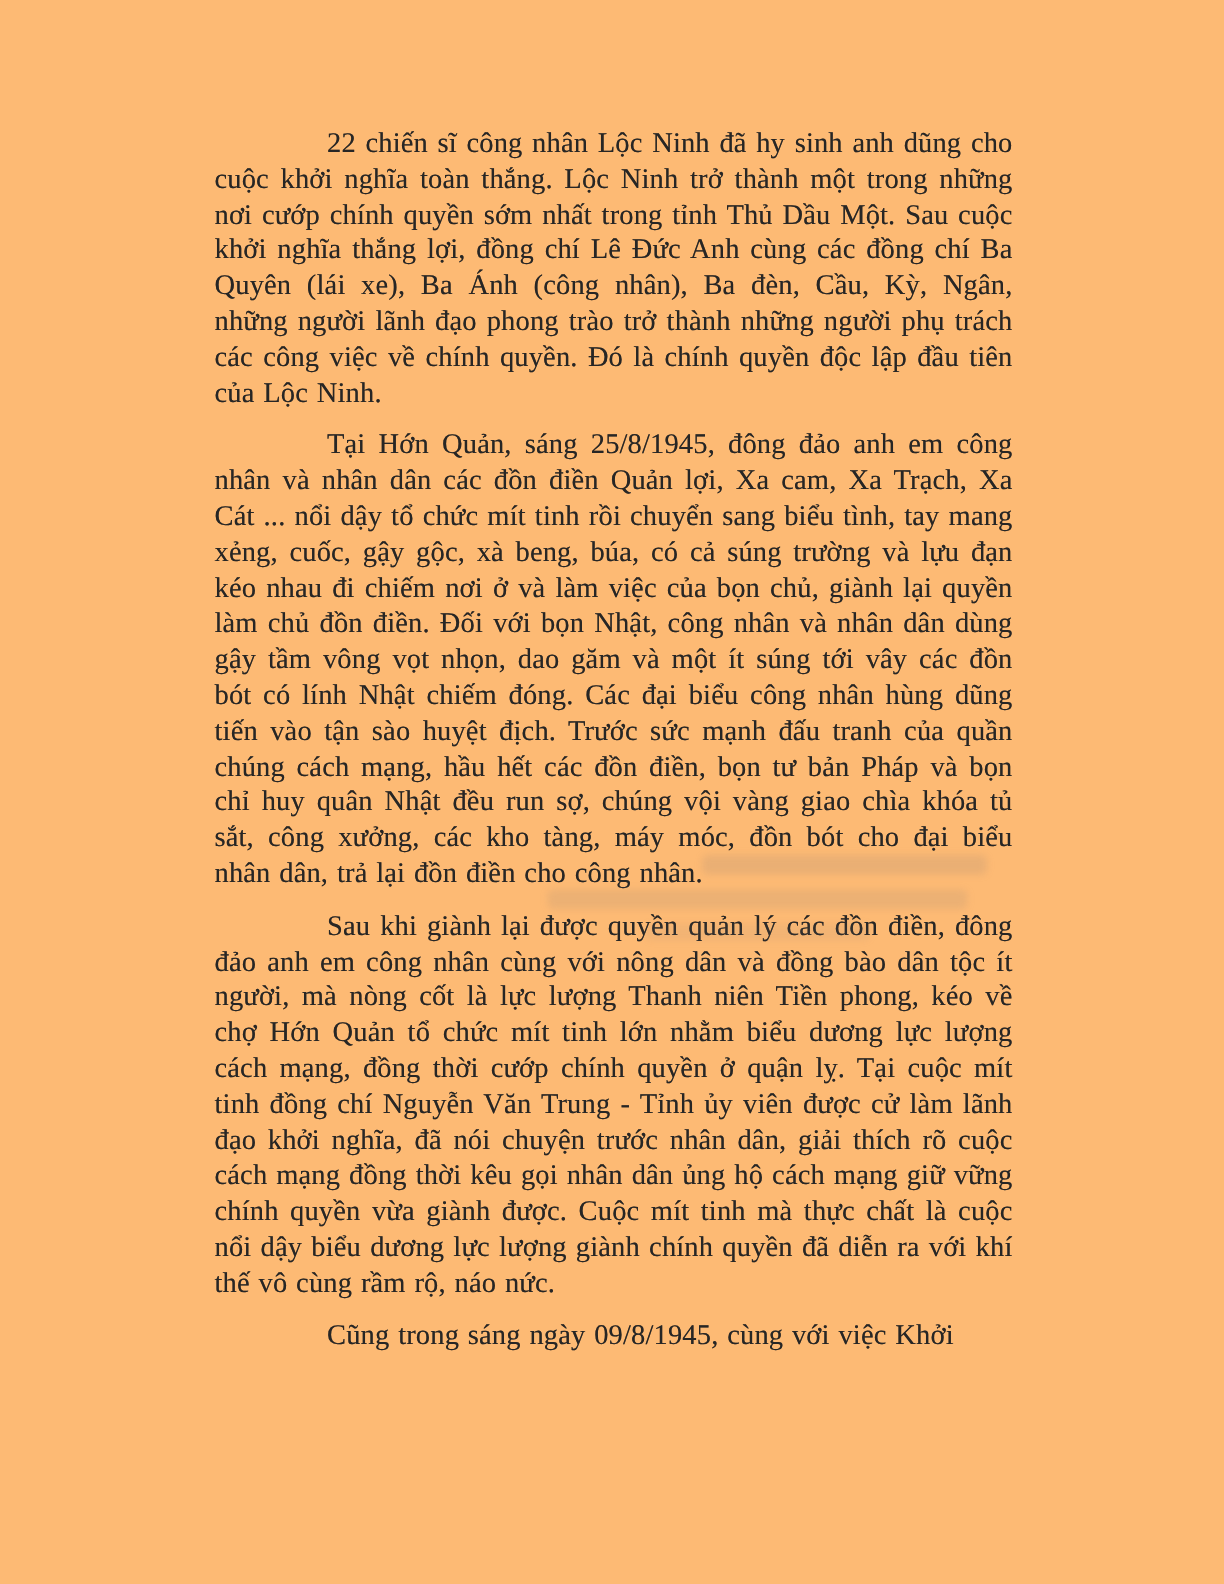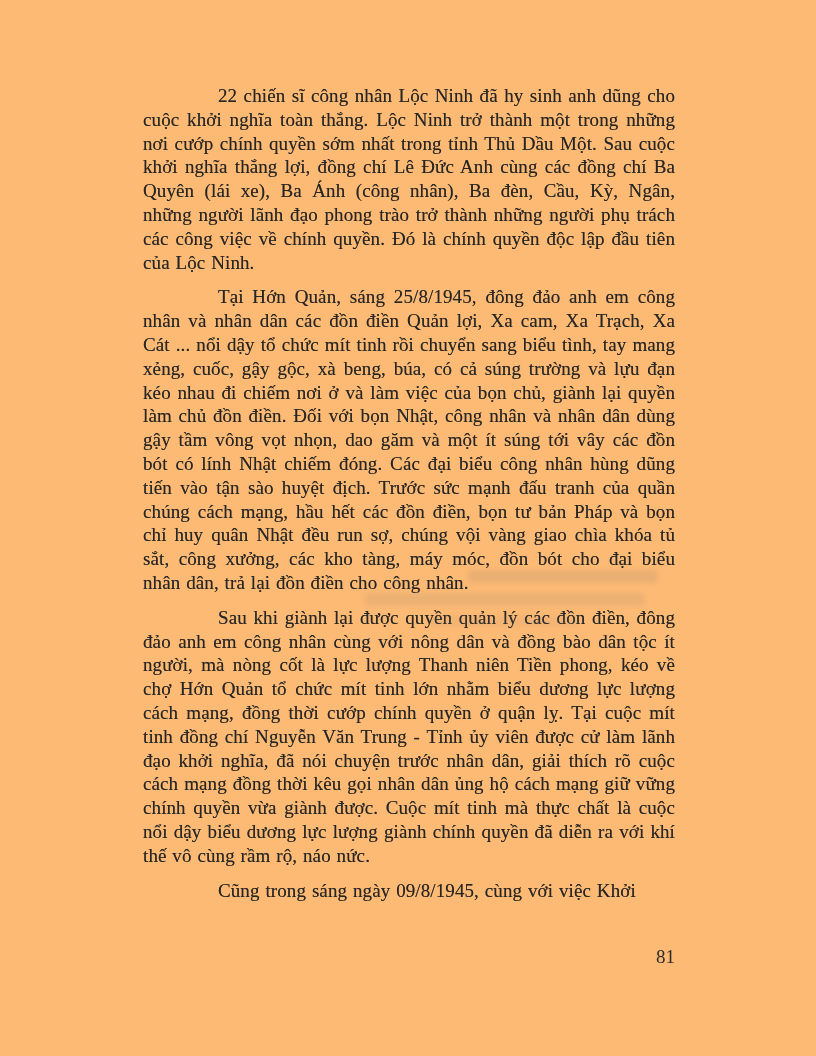--- a/index.html
+++ b/index.html
@@ -74,15 +74,14 @@
     <p>22 chiến sĩ công nhân Lộc Ninh đã hy sinh anh dũng cho cuộc khởi nghĩa toàn thắng. Lộc Ninh trở thành một trong những nơi cướp chính quyền sớm nhất trong tỉnh Thủ Dầu Một. Sau cuộc khởi nghĩa thắng lợi, đồng chí Lê Đức Anh cùng các đồng chí Ba Quyên (lái xe), Ba Ánh (công nhân), Ba đèn, Cầu, Kỳ, Ngân, những người lãnh đạo phong trào trở thành những người phụ trách các công việc về chính quyền. Đó là chính quyền độc lập đầu tiên của Lộc Ninh.</p>
     <p>Tại Hớn Quản, sáng 25/8/1945, đông đảo anh em công nhân và nhân dân các đồn điền Quản lợi, Xa cam, Xa Trạch, Xa Cát ... nổi dậy tổ chức mít tinh rồi chuyển sang biểu tình, tay mang xẻng, cuốc, gậy gộc, xà beng, búa, có cả súng trường và lựu đạn kéo nhau đi chiếm nơi ở và làm việc của bọn chủ, giành lại quyền làm chủ đồn điền. Đối với bọn Nhật, công nhân và nhân dân dùng gậy tầm vông vọt nhọn, dao găm và một ít súng tới vây các đồn bót có lính Nhật chiếm đóng. Các đại biểu công nhân hùng dũng tiến vào tận sào huyệt địch. Trước sức mạnh đấu tranh của quần chúng cách mạng, hầu hết các đồn điền, bọn tư bản Pháp và bọn chỉ huy quân Nhật đều run sợ, chúng vội vàng giao chìa khóa tủ sắt, công xưởng, các kho tàng, máy móc, đồn bót cho đại biểu nhân dân, trả lại đồn điền cho công nhân.</p>
     <p>Sau khi giành lại được quyền quản lý các đồn điền, đông đảo anh em công nhân cùng với nông dân và đồng bào dân tộc ít người, mà nòng cốt là lực lượng Thanh niên Tiền phong, kéo về chợ Hớn Quản tổ chức mít tinh lớn nhằm biểu dương lực lượng cách mạng, đồng thời cướp chính quyền ở quận lỵ. Tại cuộc mít tinh đồng chí Nguyễn Văn Trung - Tỉnh ủy viên được cử làm lãnh đạo khởi nghĩa, đã nói chuyện trước nhân dân, giải thích rõ cuộc cách mạng đồng thời kêu gọi nhân dân ủng hộ cách mạng giữ vững chính quyền vừa giành được. Cuộc mít tinh mà thực chất là cuộc nổi dậy biểu dương lực lượng giành chính quyền đã diễn ra với khí thế vô cùng rầm rộ, náo nức.</p>
     <p>Cũng trong sáng ngày 09/8/1945, cùng với việc Khởi</p>
   </div>
 
   <div class="bleed bleed-1"></div>
   <div class="bleed bleed-2"></div>
   <div class="bleed bleed-3"></div>
 
-  <div class="page-number">81</div>
 
 </div>
 
 </body></html>

